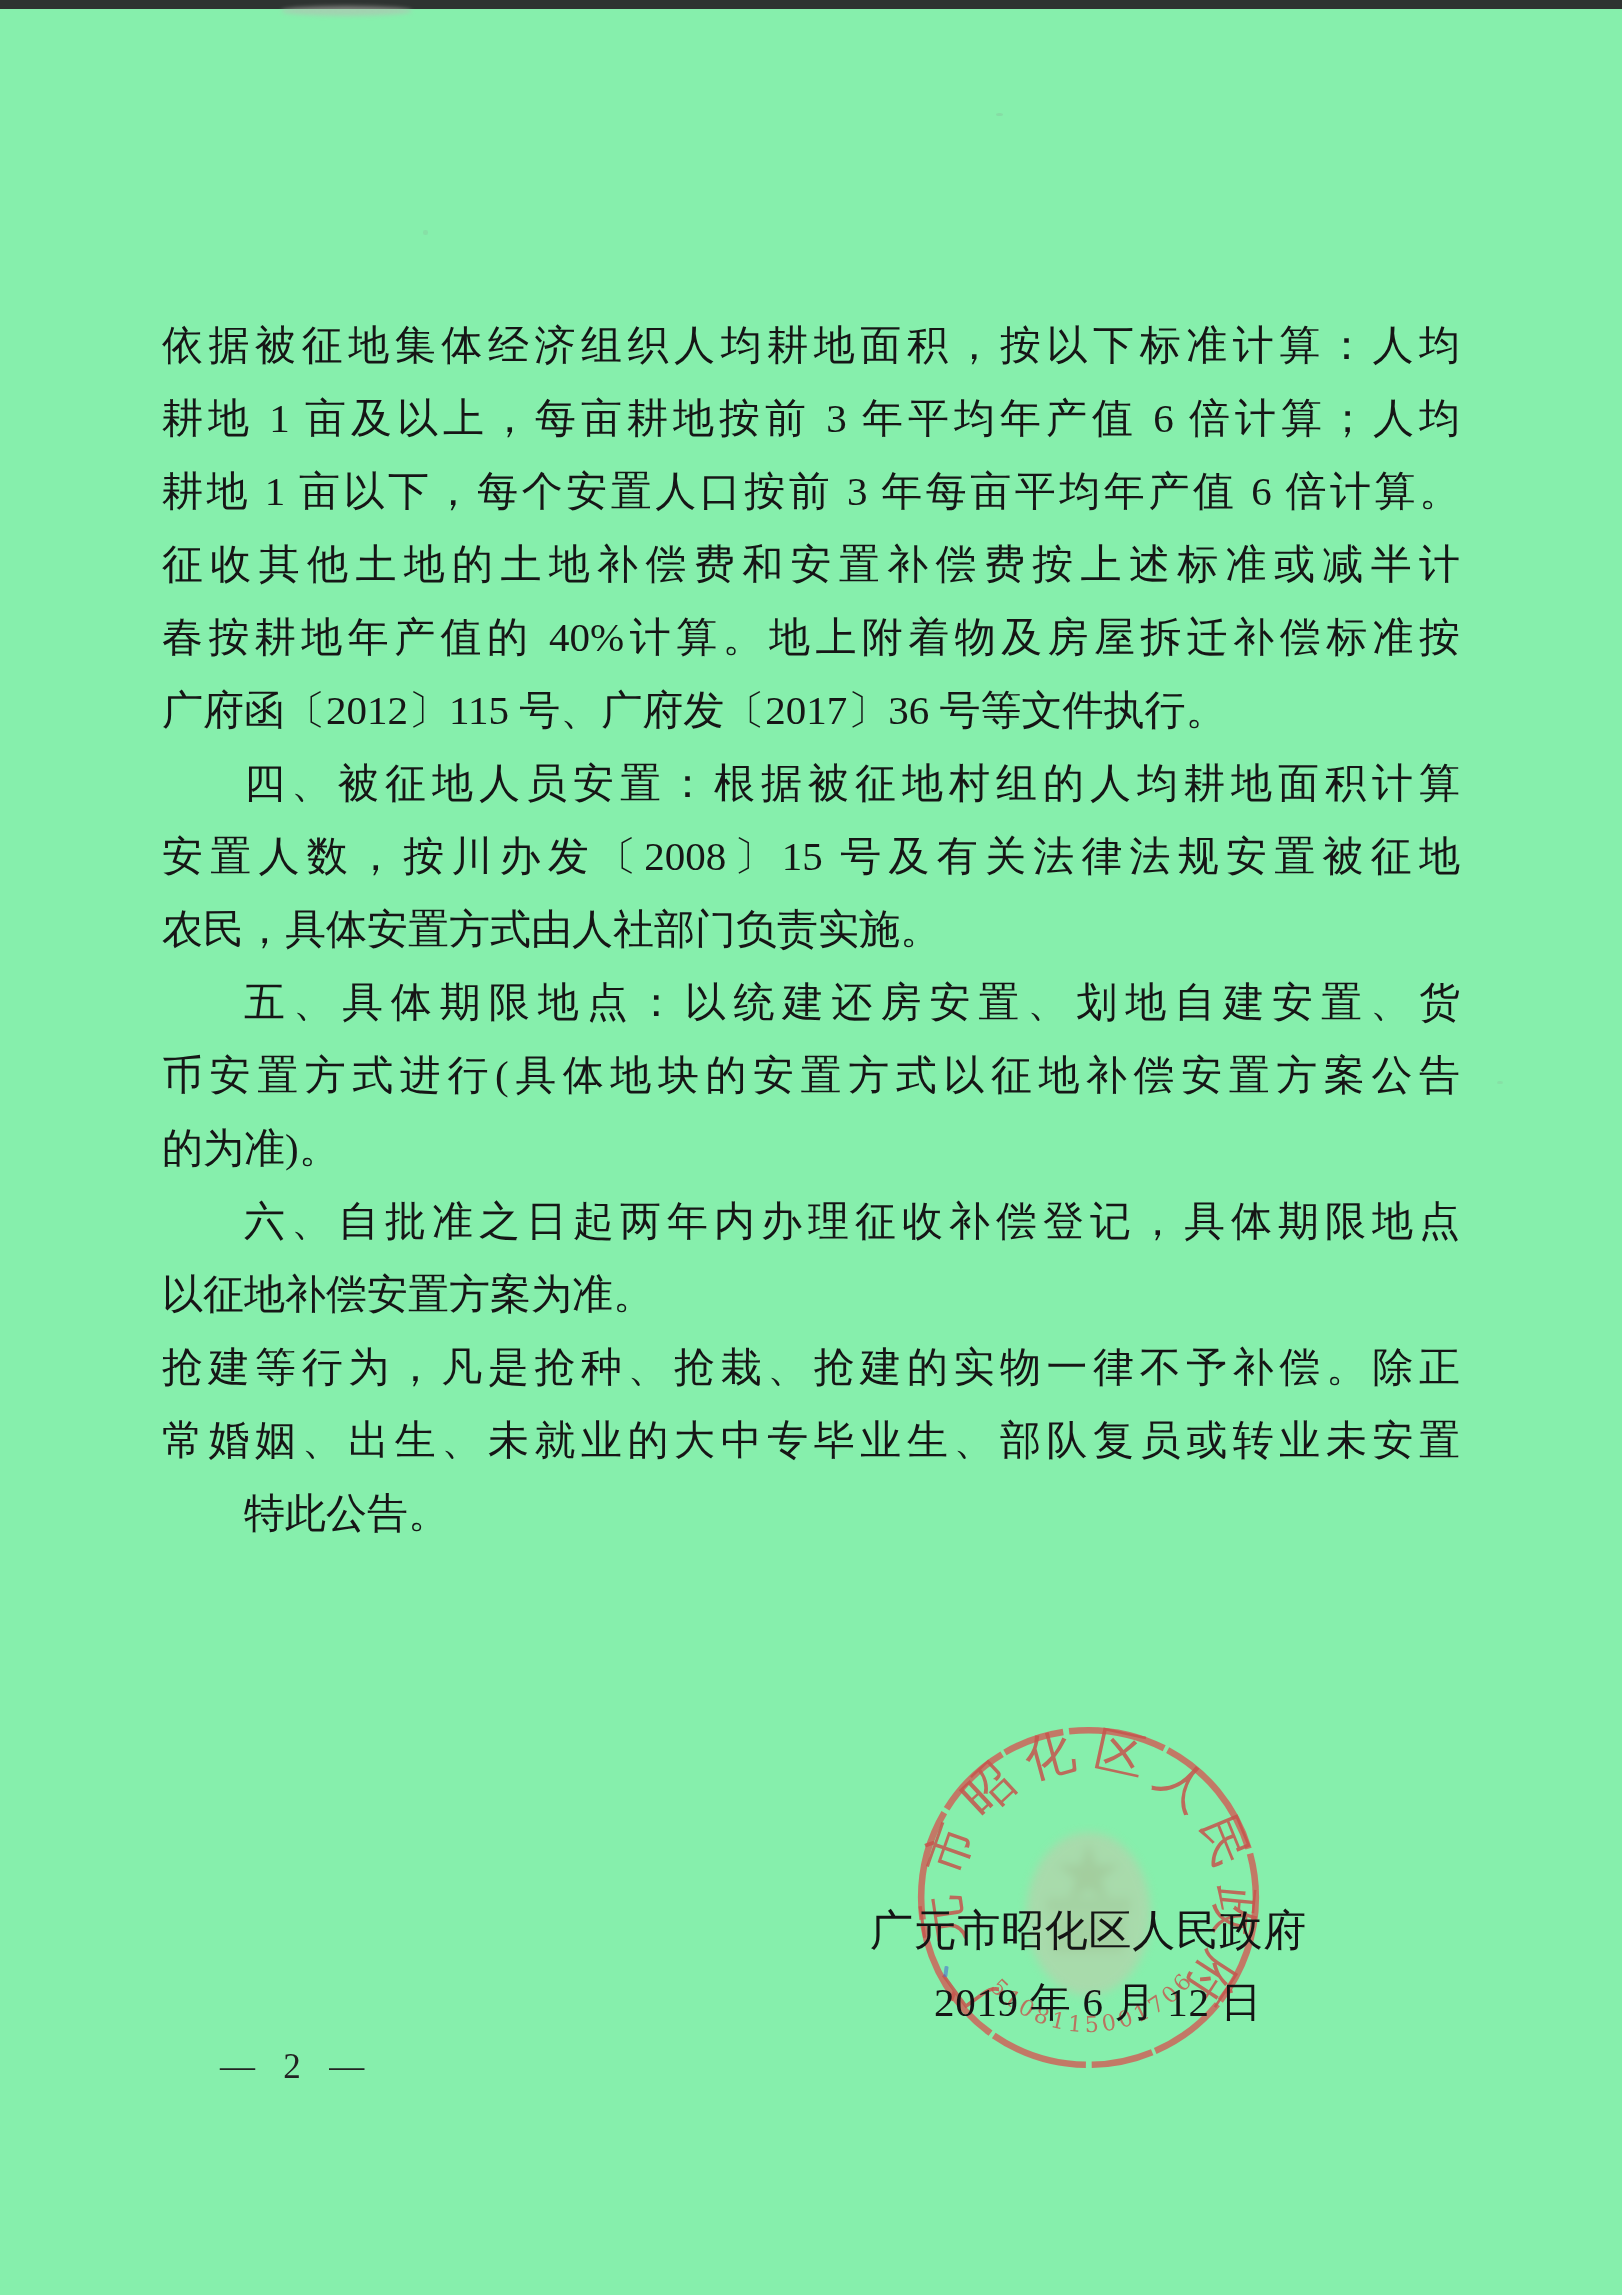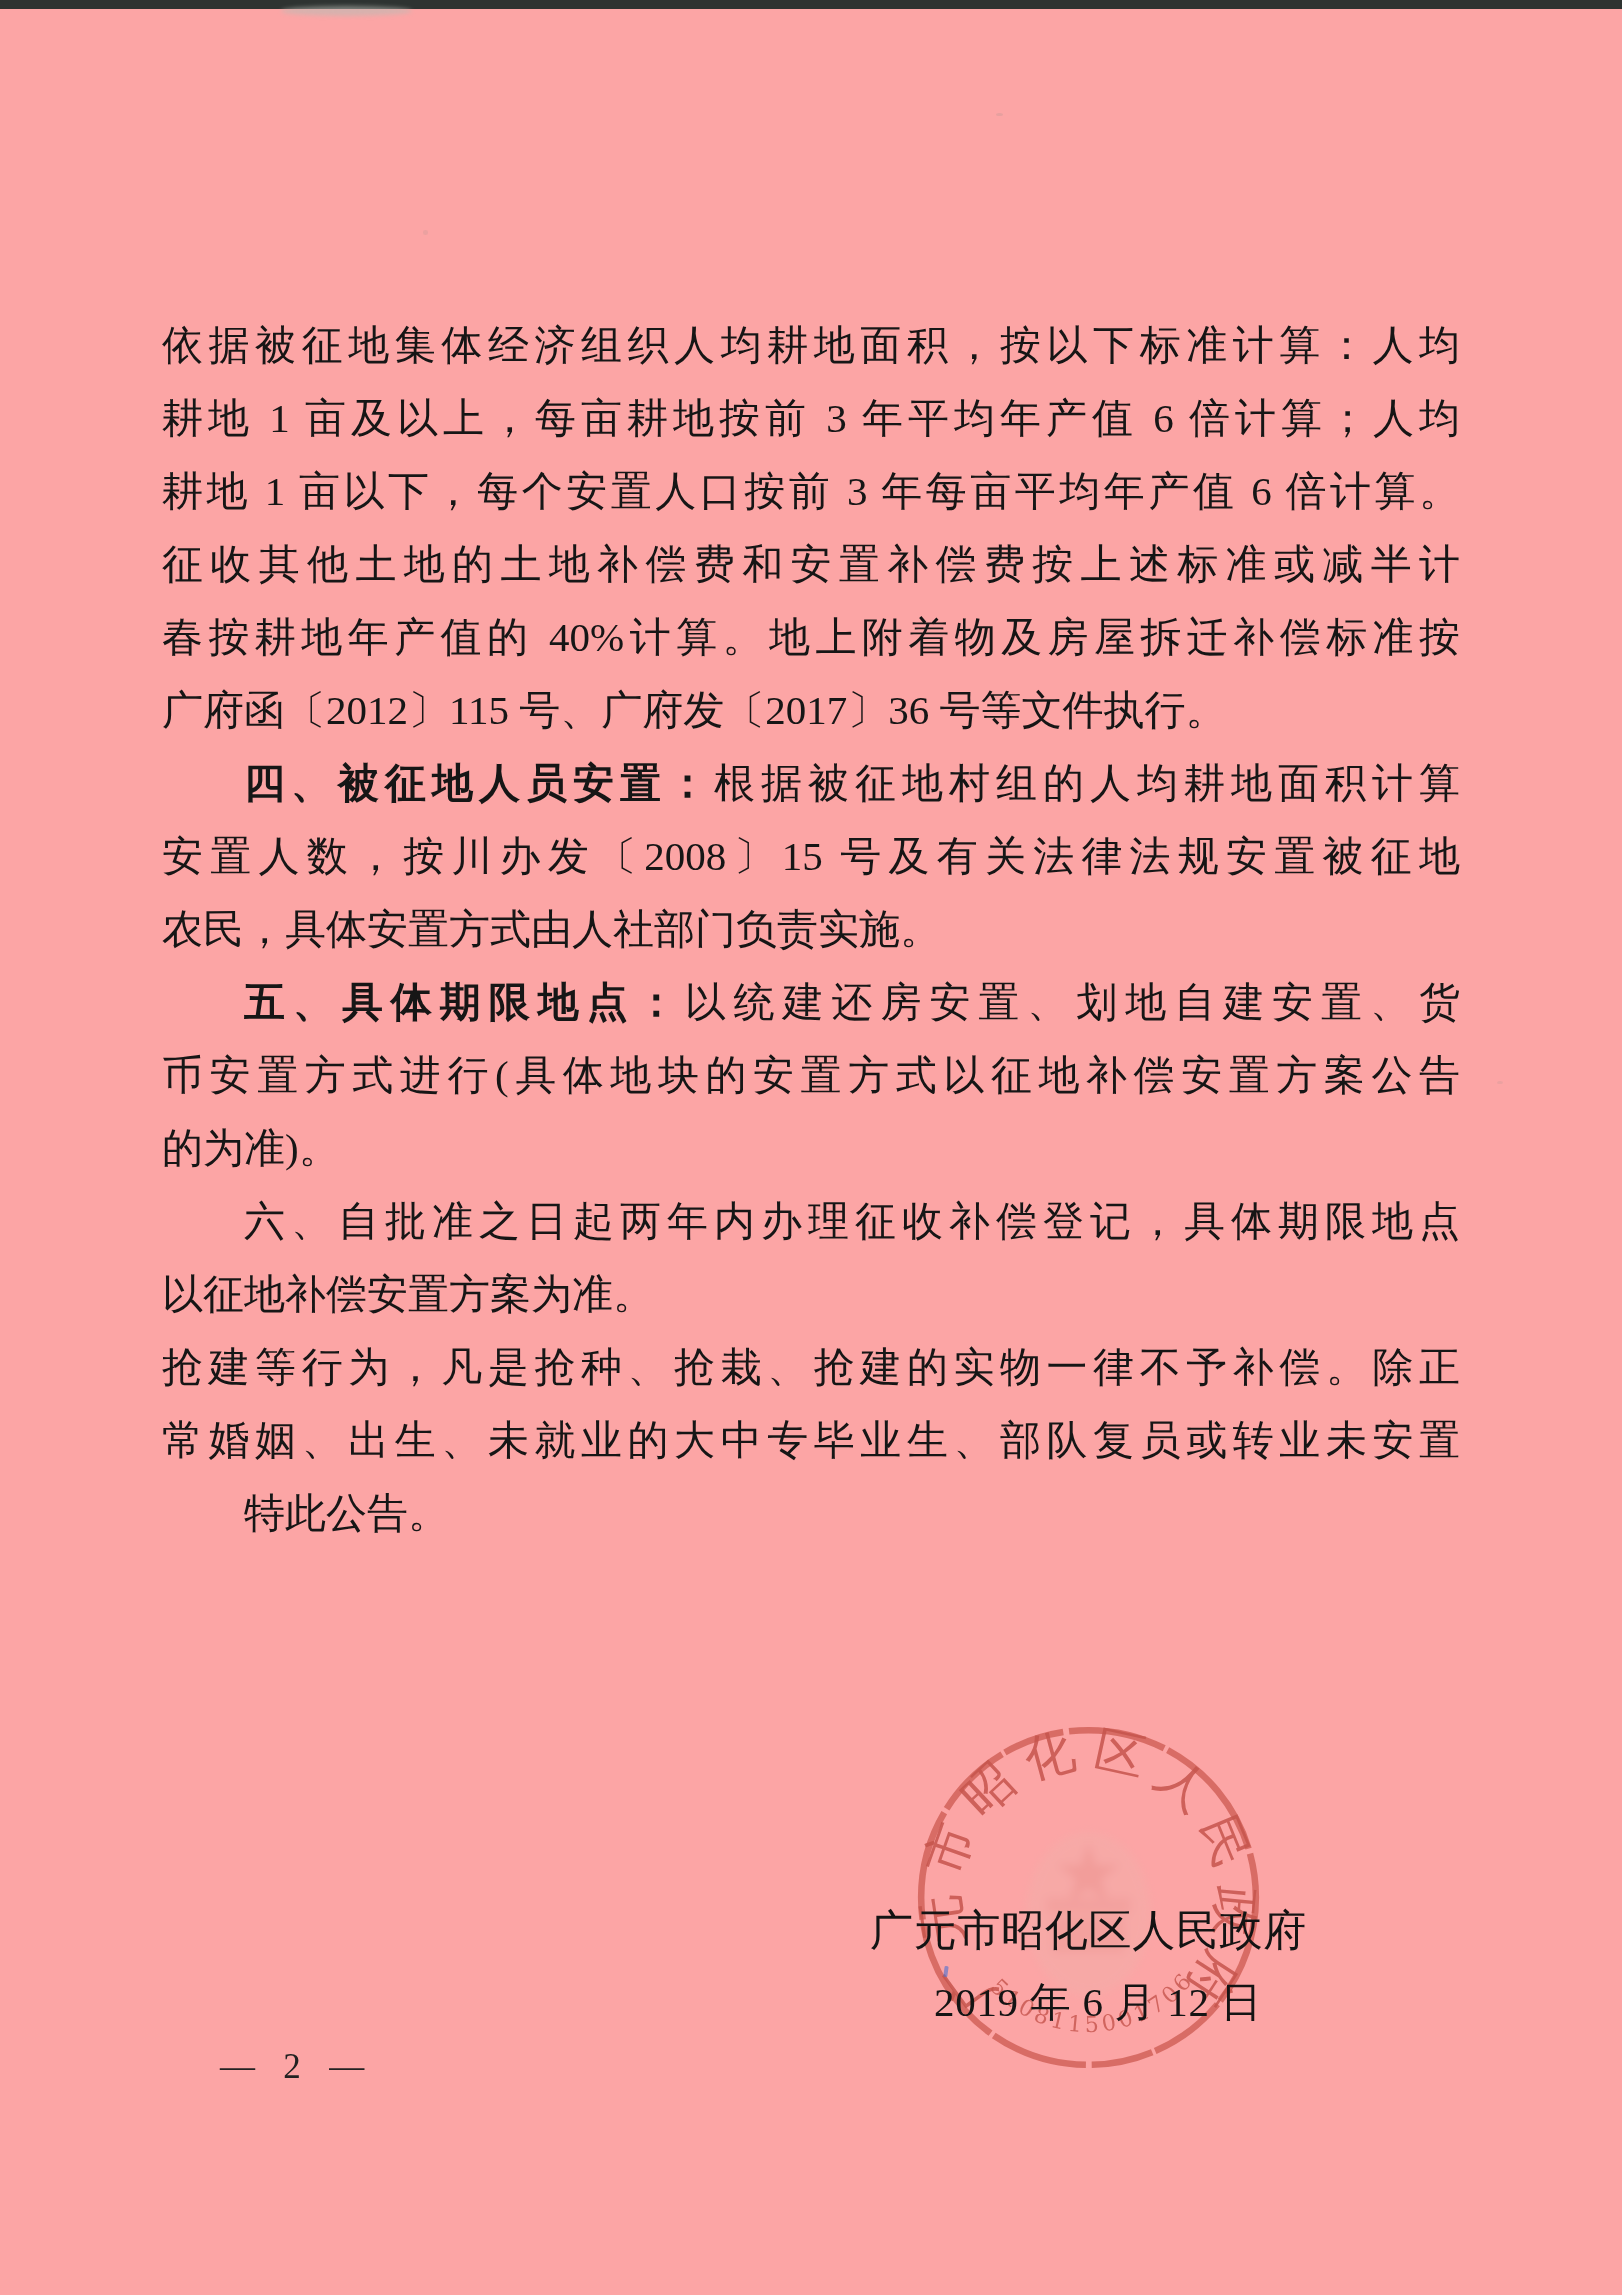--- a/index.html
+++ b/index.html
@@ -1,19 +1,19 @@
 <!DOCTYPE html>
 <html style="--seal-color: #cf5f57; --seal-text-color: #c6554d;font-size:10.5px"><head>
 <meta charset="utf-8">
 <style>
   html,body{margin:0;padding:0;background:#888;}
   .page{
     position:relative;
     width:1623px;height:2295px;
-    background:#fca5a5;
+    background:#86efac;
     overflow:hidden;
     font-family:"Liberation Serif","DejaVu Serif",serif;
     color:#1b1b1b;
   }
   
   .top-edge{
     position:absolute;left:0;top:0;width:1623px;height:9.2px;
     background:linear-gradient(90deg,#2a2f2d 0%,#313633 14%,#3c423e 17%,#2e3331 26%,#272c2a 55%,#30353­2 70%,#2b302e 100%);
     background-color:#2e3331;
   }
@@ -29,21 +29,21 @@
   .line{
     height:73px;line-height:73px;
     font-size:41px;
     text-align:justify;
     text-align-last:justify;
     white-space:nowrap;
     color:#161616;
   }
   .line.end{text-align-last:left;}
   .line.indent{padding-left:82px;}
-  .line .bold{font-weight:bold;}
+  .line .bold{font-weight:normal;}
   
   .sig-name{
     position:absolute;left:870px;top:1902px;
     font-size:43px;letter-spacing:0.7px;color:#141414;
     white-space:nowrap;
   }
   .sig-date{
     position:absolute;left:934px;top:1975px;
     font-size:41px;letter-spacing:0.7px;color:#141414;
     white-space:nowrap;

